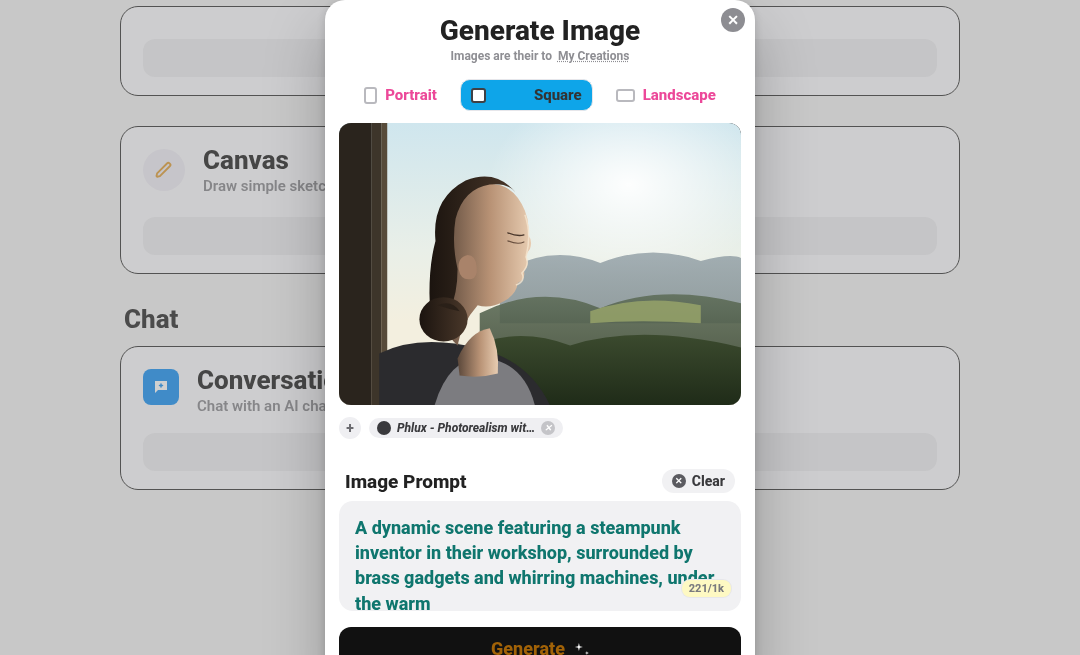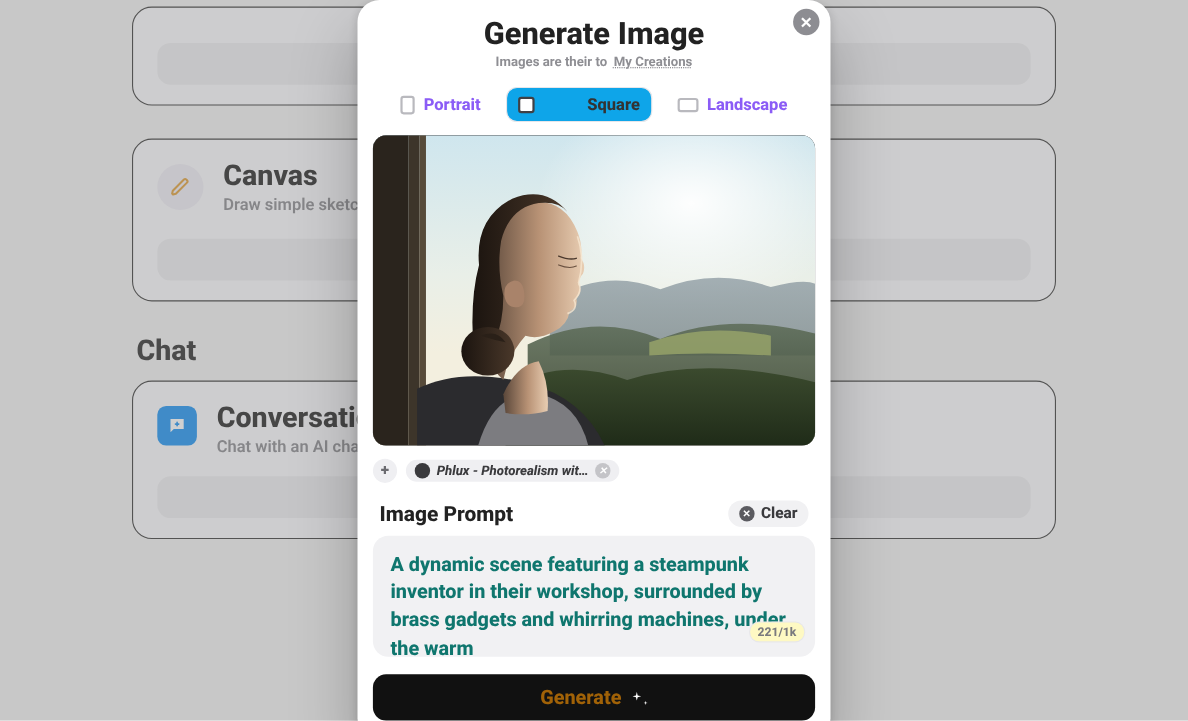--- a/index.html
+++ b/index.html
@@ -22,29 +22,29 @@
   .modal-sub { text-align: center; color: #8e8e93; font-weight: 700; font-size: 12px; margin-top: 2px; }
   .modal-sub a { color: #8e8e93; text-decoration: underline dotted; }
   .aspect-row { display: flex; gap: 12px; justify-content: center; margin: 16px 0 12px; }
   .aspect-opt { display: flex; align-items: center; gap: 8px; padding: 6px 10px; border-radius: 10px; font-weight: 800; color: #333; border: 1px solid transparent; font-size: 15px; }
   .aspect-opt.selected { background: #0ea5e9; border-color: #e6e6ea; gap: 48px; }
   .aspect-box { display: inline-block; border: 2.5px solid #404044; border-radius: 3px; background: #fff; }
   .aspect-box.portrait { width: 13px; height: 17px; }
   .aspect-box.square { width: 15px; height: 15px; }
   .aspect-box.landscape { width: 19px; height: 13px; }
   .aspect-opt:not(.selected) .aspect-box { border-color: #b9b9be; }
-  .aspect-opt:not(.selected) { color: #8b5cf6; }
+  .aspect-opt:not(.selected) { color: #ec4899; }
   .preview { width: 100%; height: 282px; border-radius: 12px; overflow: hidden; position: relative; background: #000; }
   .preview svg { width: 100%; height: 100%; display: block; }
   .chip-row { display: flex; align-items: center; gap: 8px; margin-top: 12px; }
   .chip-add { width: 22px; height: 22px; border-radius: 50%; background: #efeff2; display: flex; align-items: center; justify-content: center; color: #6b6b70; font-size: 14px; font-weight: 800; }
   .chip { display: flex; align-items: center; gap: 6px; background: #efeff2; border-radius: 999px; padding: 3px 8px; font-weight: 800; font-size: 12px; color: #3a3a3d; font-style: italic; }
   .chip-dot { width: 14px; height: 14px; border-radius: 50%; background: #3a3a3d; display:inline-block; }
   .chip-x { width: 14px; height: 14px; border-radius: 50%; background: #c4c4c8; color: #fff; display: inline-flex; align-items: center; justify-content: center; font-size: 9px; font-weight:700; }
-  .prompt-head { display: flex; align-items: center; justify-content: space-between; margin-top: 16px; padding: 0 6px; }
+  .prompt-head { display: flex; align-items: center; justify-content: space-between; margin-top: 30px; padding: 0 6px; }
   .prompt-label { font-weight: 800; font-size: 19px; color: #222; }
   .clear-pill { display: flex; align-items: center; gap: 6px; background: #f1f1f3; padding: 4px 10px; border-radius: 999px; font-weight: 800; color: #3a3a3d; font-size: 14px; }
   .clear-pill .xball { width: 14px; height: 14px; border-radius: 50%; background: #5b5b60; color: #fff; display: inline-flex; align-items: center; justify-content: center; font-size: 9px; }
   .prompt-box { position: relative; margin-top: 8px; background: #f1f1f3; border-radius: 14px; padding: 14px 16px 18px; height: 110px; overflow: hidden; }
   .prompt-text { font-weight: 800; font-size: 18px; line-height: 1.4; color: #0f766e; }
   .char-count { position: absolute; right: 10px; bottom: 14px; background: #fef9c3; border-radius: 8px; padding: 2px 7px; font-size: 11px; font-weight: 800; color: #7a7a7e; box-shadow: 0 0 0 1px #e7e7ea; }
   .generate-btn { margin-top: 16px; width: 100%; height: 42px; border-radius: 12px; background: #111; color: #a16207; display: flex; align-items: center; justify-content: center; gap: 10px; font-weight: 800; font-size: 18px; }
   .sparkle { display:inline-block; width:14px; height:14px; position:relative; }
   .sparkle::before, .sparkle::after { content:""; position:absolute; background: currentColor; }
   .sparkle::before { width:8px; height:8px; left:0; top:2px; clip-path: polygon(50% 0,60% 40%,100% 50%,60% 60%,50% 100%,40% 60%,0 50%,40% 40%); }

